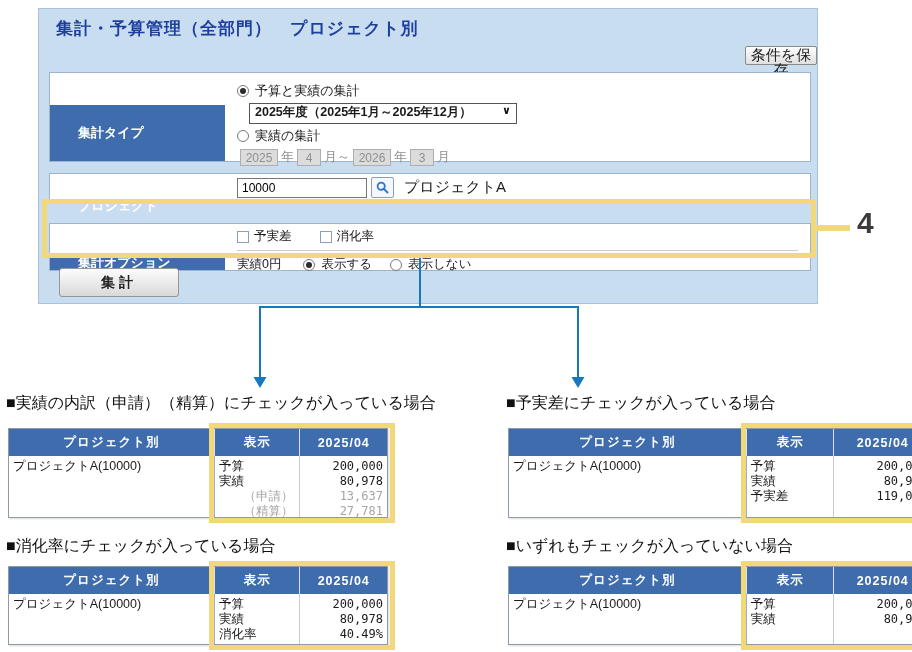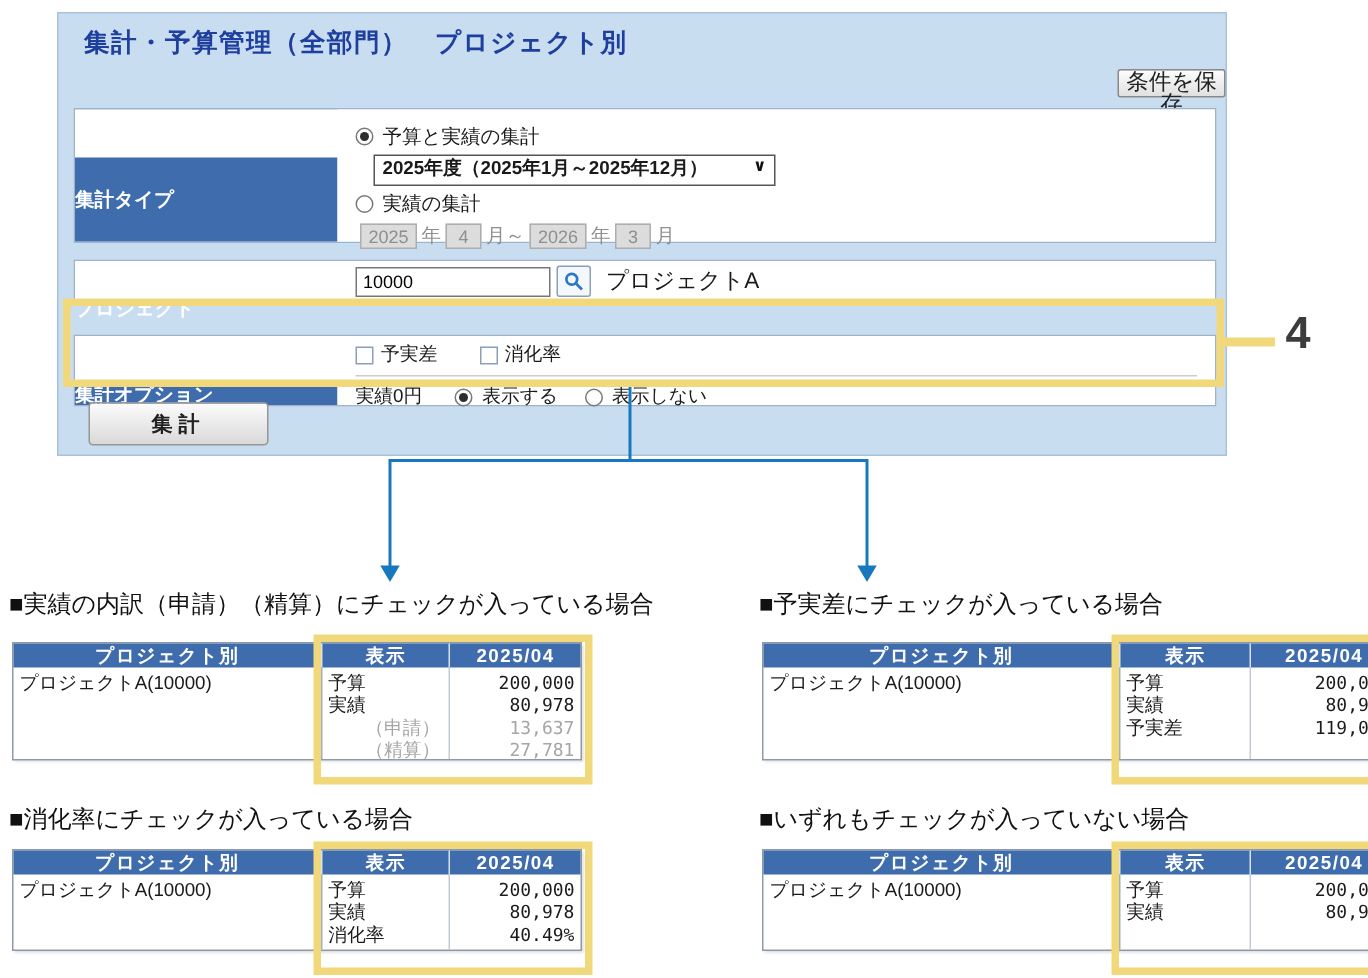--- a/index.html
+++ b/index.html
@@ -16,21 +16,21 @@
          background:var(--panel-blue);border:1px solid #a8c2dc;}
   .page-title{position:absolute;left:17px;top:8px;font-size:17px;font-weight:bold;
               color:var(--title-blue);letter-spacing:1px;}
   .save-btn{position:absolute;left:706px;top:37px;width:72px;height:19px;
             font-size:15px;color:#222;background:linear-gradient(#fdfdfd,#e0e0e0);
             border:1px solid #8a8a8a;border-radius:2px;cursor:pointer;
             font-family:inherit;line-height:15px;}
   .frow{position:absolute;left:10px;width:762px;display:flex;background:#fff;
         border:1px solid #9db4cc;}
   .flabel{width:175px;background:var(--header-blue);color:#fff;font-weight:bold;
-          font-size:13px;display:flex;align-items:center;padding-left:0;flex:none;margin-top:32px;}
+          font-size:13px;display:flex;align-items:center;padding-left:28px;flex:none;margin-top:32px;}
   .fcontent{flex:1;background:#fff;padding:6px 12px;font-size:13px;}
   .frow1{top:63px;height:90px;}
   .frow2{top:164px;height:29px;}
   .frow3{top:214px;height:48px;}
   .fline{display:flex;align-items:center;margin:3px 0;}
 
   .radio{width:12px;height:12px;border:1px solid #787878;border-radius:50%;
          background:#fff;display:inline-block;margin-right:6px;position:relative;flex:none;cursor:pointer;}
   .radio.checked::after{content:"";position:absolute;inset:2px;background:#2d2d2d;border-radius:50%;}
   .cbox{width:12px;height:12px;border:1px solid #8aa0b8;background:#fff;
@@ -75,21 +75,21 @@
                color:#3c3c3c;}
 
   
   .connector{position:absolute;left:0;top:0;pointer-events:none;z-index:4;}
 
   
   .example{position:absolute;}
   .ex-heading{font-size:16px;color:#111;white-space:nowrap;}
   .ex-table{position:absolute;left:2px;background:#fff;border:1px solid #8e9aa6;
             box-shadow:1px 1px 2px rgba(0,0,0,0.15);}
-  .ex-thead{display:flex;height:16px;background:var(--header-blue);}
+  .ex-thead{display:flex;height:27px;background:var(--header-blue);}
   .ex-th{color:#fff;font-weight:bold;font-size:12.5px;display:flex;
          align-items:center;justify-content:center;letter-spacing:1px;}
   .ex-th + .ex-th{border-left:1px solid #d8e2ee;}
   .ex-tbody{display:flex;}
   .ex-td{font-size:12.5px;padding:3px 4px;line-height:15px;}
   .ex-td.c2{border-left:1px solid #9fb0c0;}
   .ex-td.c3{border-left:1px solid #c3ccd6;text-align:right;
             font-family:"DejaVu Sans Mono",monospace;font-size:12px;}
   .mline{white-space:nowrap;}
   .mline.muted{color:#a6a6a6;}

